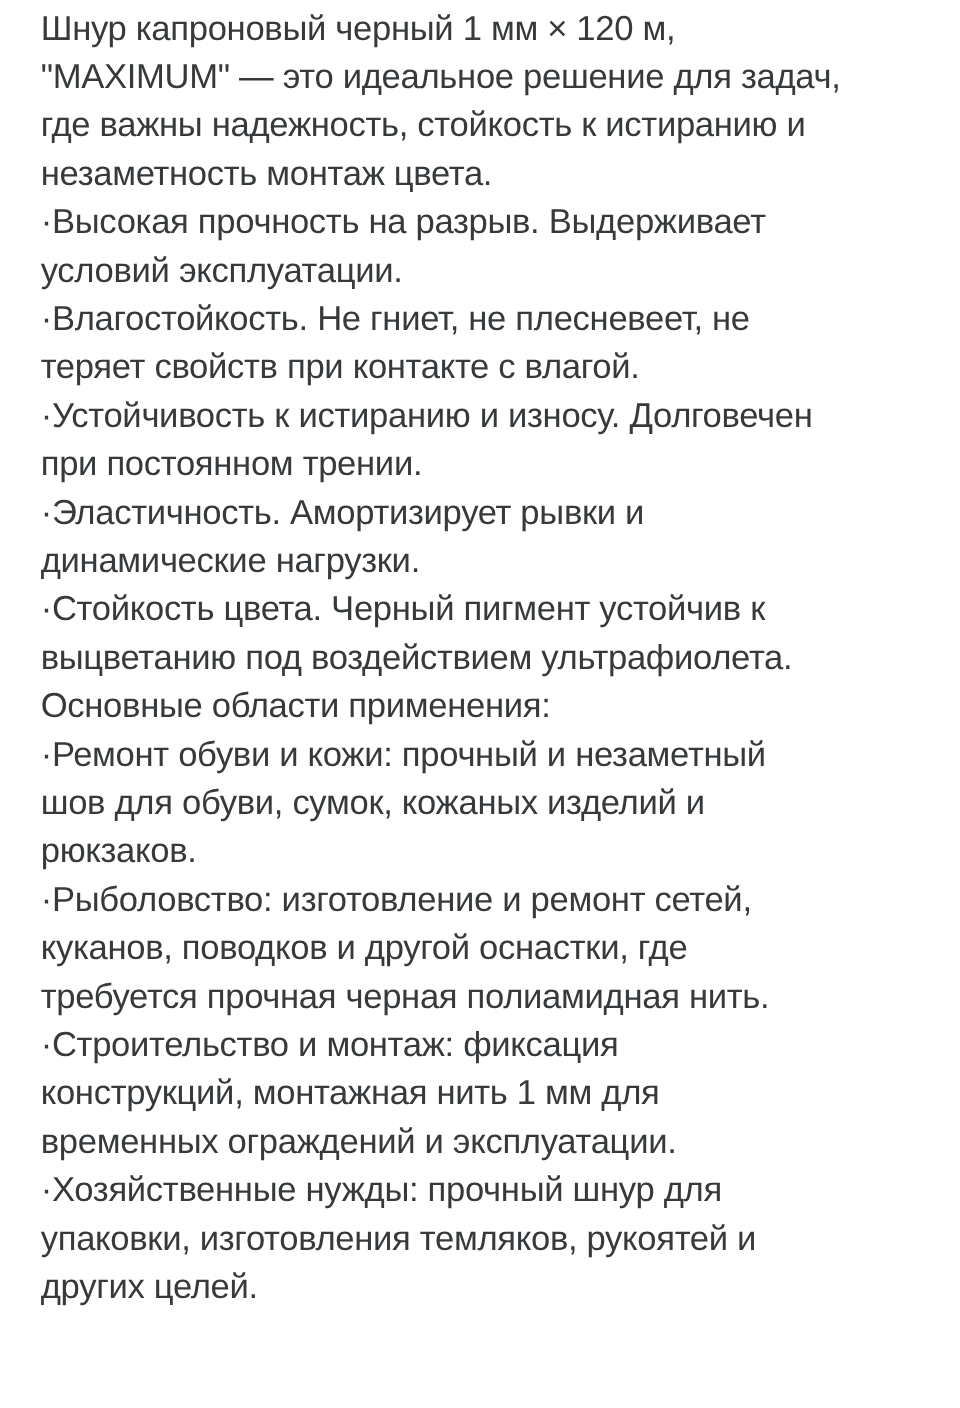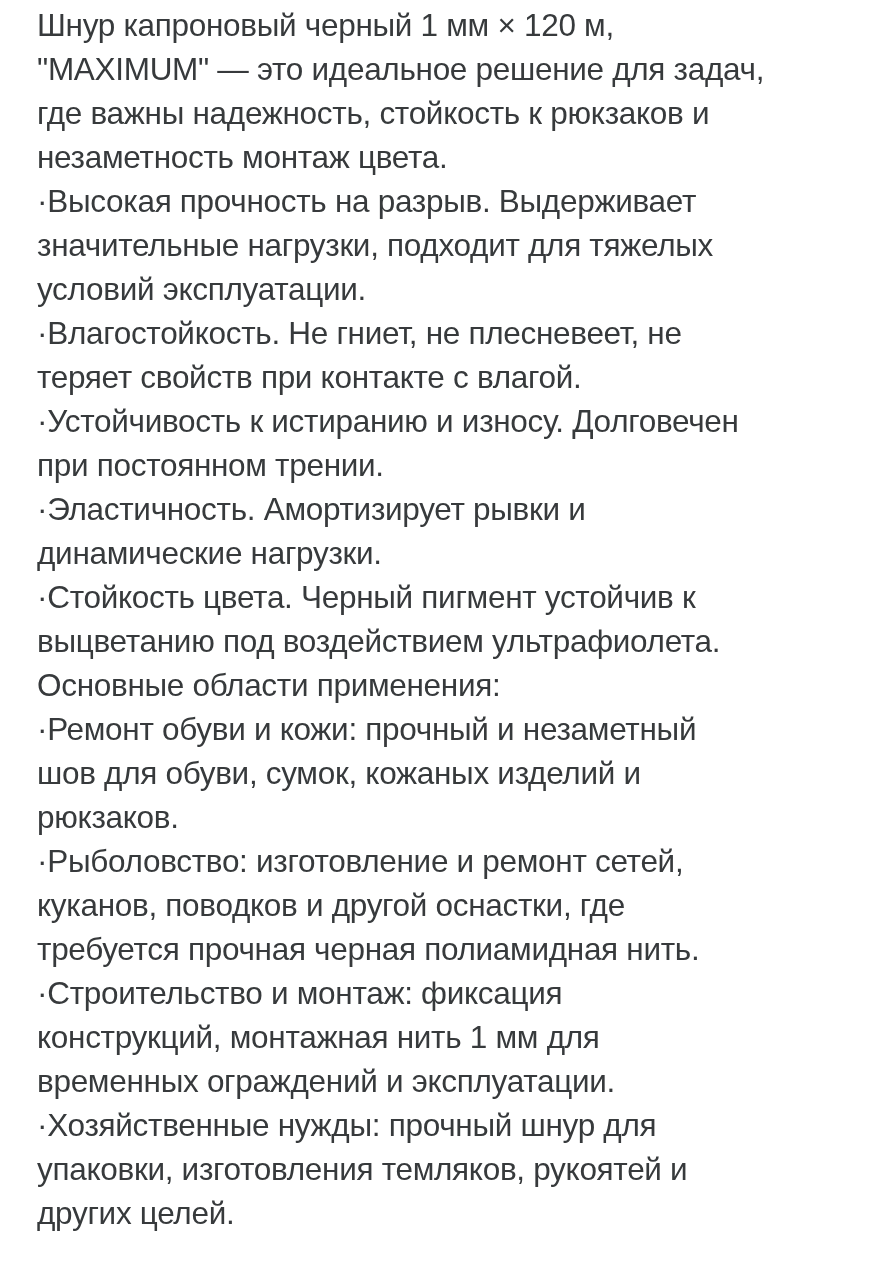--- a/index.html
+++ b/index.html
@@ -29,26 +29,25 @@
     white-space: nowrap;
   }
 </style>
 </head>
 <body>
 
 <div class="description" style="color: rgb(55, 58, 60);">
     <div>
       <div class="line">Шнур капроновый черный 1 мм × 120 м,</div>
       <div class="line">"MAXIMUM" — это идеальное решение для задач,</div>
-      <div class="line">где важны надежность, стойкость к рюкзаков и</div>
+      <div class="line">где важны надежность, стойкость к истиранию и</div>
       <div class="line">незаметность монтаж цвета.</div>
     </div>
     <div>
       <div class="line">·Высокая прочность на разрыв. Выдерживает</div>
-      <div class="line">значительные нагрузки, подходит для тяжелых</div>
       <div class="line">условий эксплуатации.</div>
     </div>
     <div>
       <div class="line">·Влагостойкость. Не гниет, не плесневеет, не</div>
       <div class="line">теряет свойств при контакте с влагой.</div>
     </div>
     <div>
       <div class="line">·Устойчивость к истиранию и износу. Долговечен</div>
       <div class="line">при постоянном трении.</div>
     </div>

